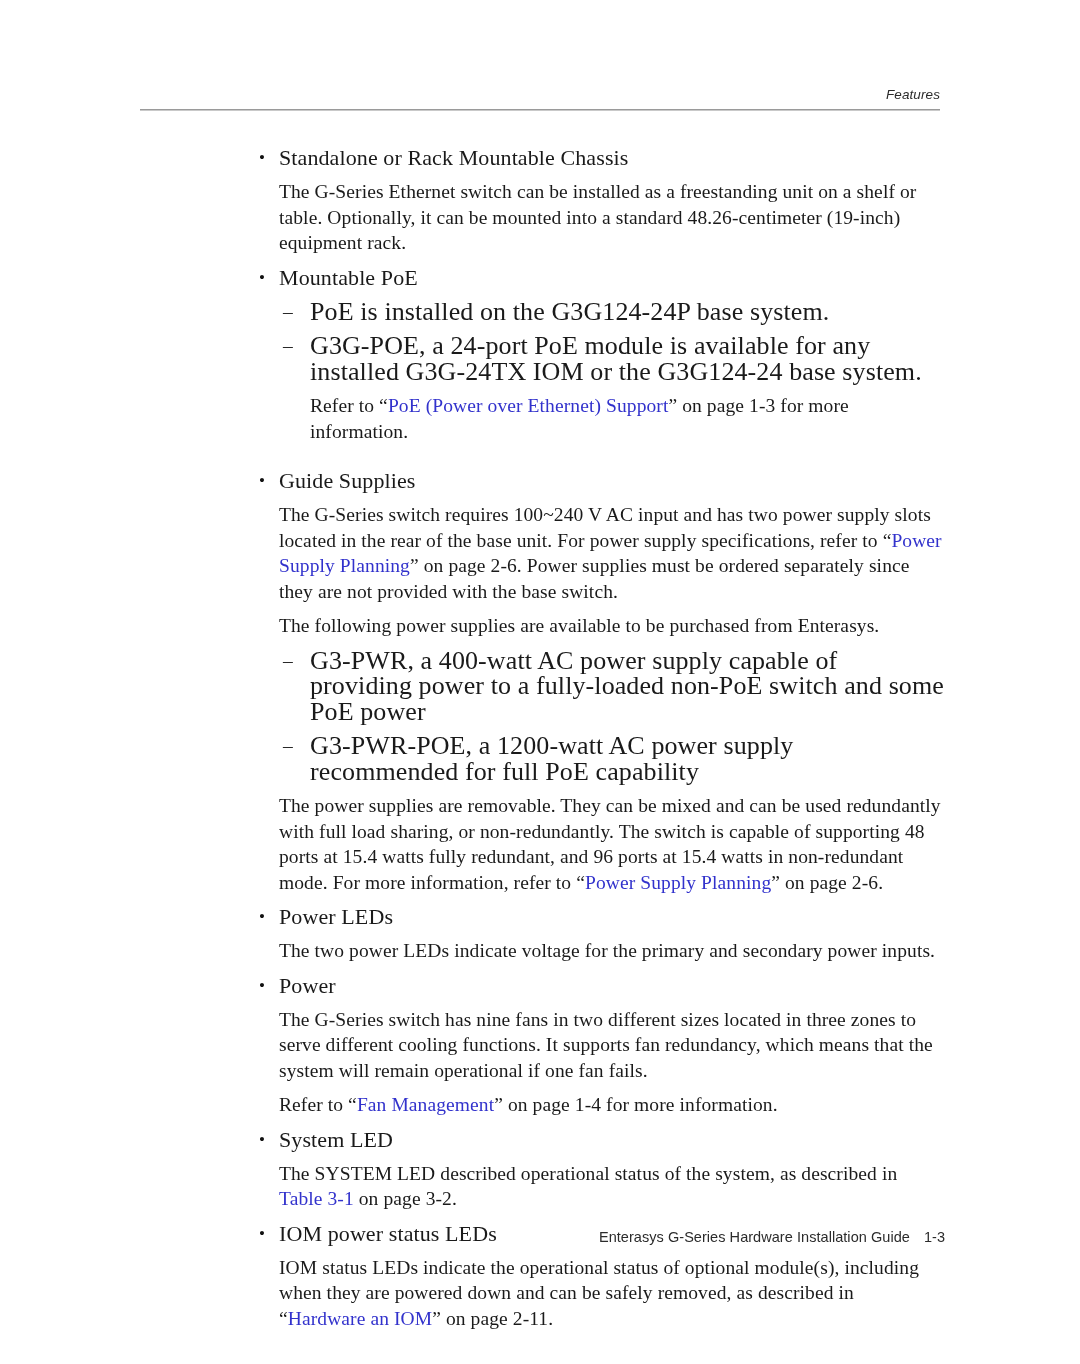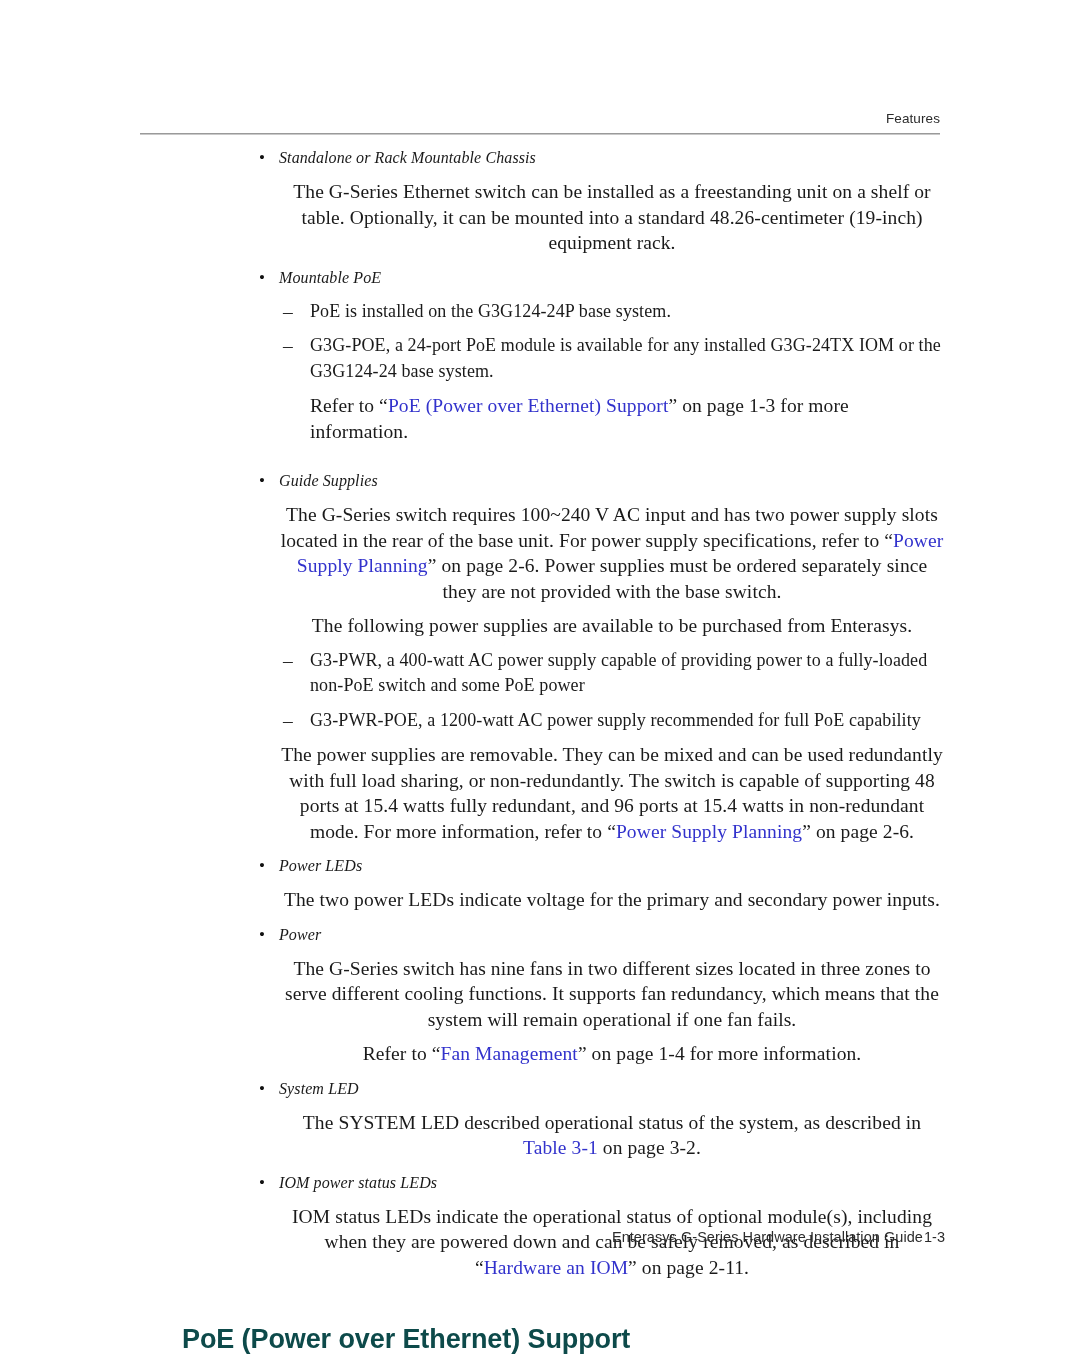--- a/index.html
+++ b/index.html
@@ -18,22 +18,23 @@
 
   .page {
     position: absolute;
     inset: 0;
   }
 
   
   .page-header {
     position: absolute;
     left: 140px;
-    top: 112px;
+    top: 88px;
     width: 800px;
+    font-style: italic;
   }
   .header-label {
     font-family: "Liberation Sans", "DejaVu Sans", sans-serif;
     font-size: 13.5px;
     color: #2b2b2b;
     text-align: right;
     line-height: 1.1;
     letter-spacing: .1px;
   }
   .header-rule {
@@ -65,32 +66,31 @@
     width: 20px;
     flex: 0 0 20px;
     margin-left: 119px;
     font-size: 17px;
     line-height: 25px;
     color: #111;
     text-align: left;
   }
   .bullet-text {
     flex: 1;
-    font-size: 16px;
+    font-size: 22px;
     line-height: 25px;
     letter-spacing: .1px;
-    font-style: italic;
   }
 
   
   .para {
     margin-left: 139px;
     font-size: 19.5px;
     line-height: 25.5px;
-    text-align: center;
+    text-align: left;
     margin-top: 9px;
     margin-bottom: 9px;
     letter-spacing: .1px;
   }
 
   
   .dash-item {
     display: flex;
     align-items: flex-start;
     margin-top: 9px;
@@ -98,21 +98,21 @@
   }
   .dash-mark {
     width: 27px;
     flex: 0 0 27px;
     margin-left: 143px;
     font-size: 19.5px;
     line-height: 25.5px;
   }
   .dash-text {
     flex: 1;
-    font-size: 18px;
+    font-size: 26px;
     line-height: 25.5px;
     letter-spacing: .1px;
   }
 
   
   .subpara {
     margin-left: 170px;
     font-size: 19.5px;
     line-height: 25.5px;
     margin-top: 9px;
@@ -143,21 +143,21 @@
     position: absolute;
     left: 140px;
     top: 1229px;
     width: 805px;
     text-align: right;
     font-family: "Liberation Sans", "DejaVu Sans", sans-serif;
     font-size: 14.5px;
     color: #2b2b2b;
     letter-spacing: .05px;
   }
-  .footer-page-num { margin-left: 1px; }
+  .footer-page-num { margin-left: 14px; }
 </style>
 </head>
 <body>
 
 <div class="page">
 
   <div class="page-header">
     <div class="header-label">Features</div>
     <div class="header-rule"></div>
   </div>

